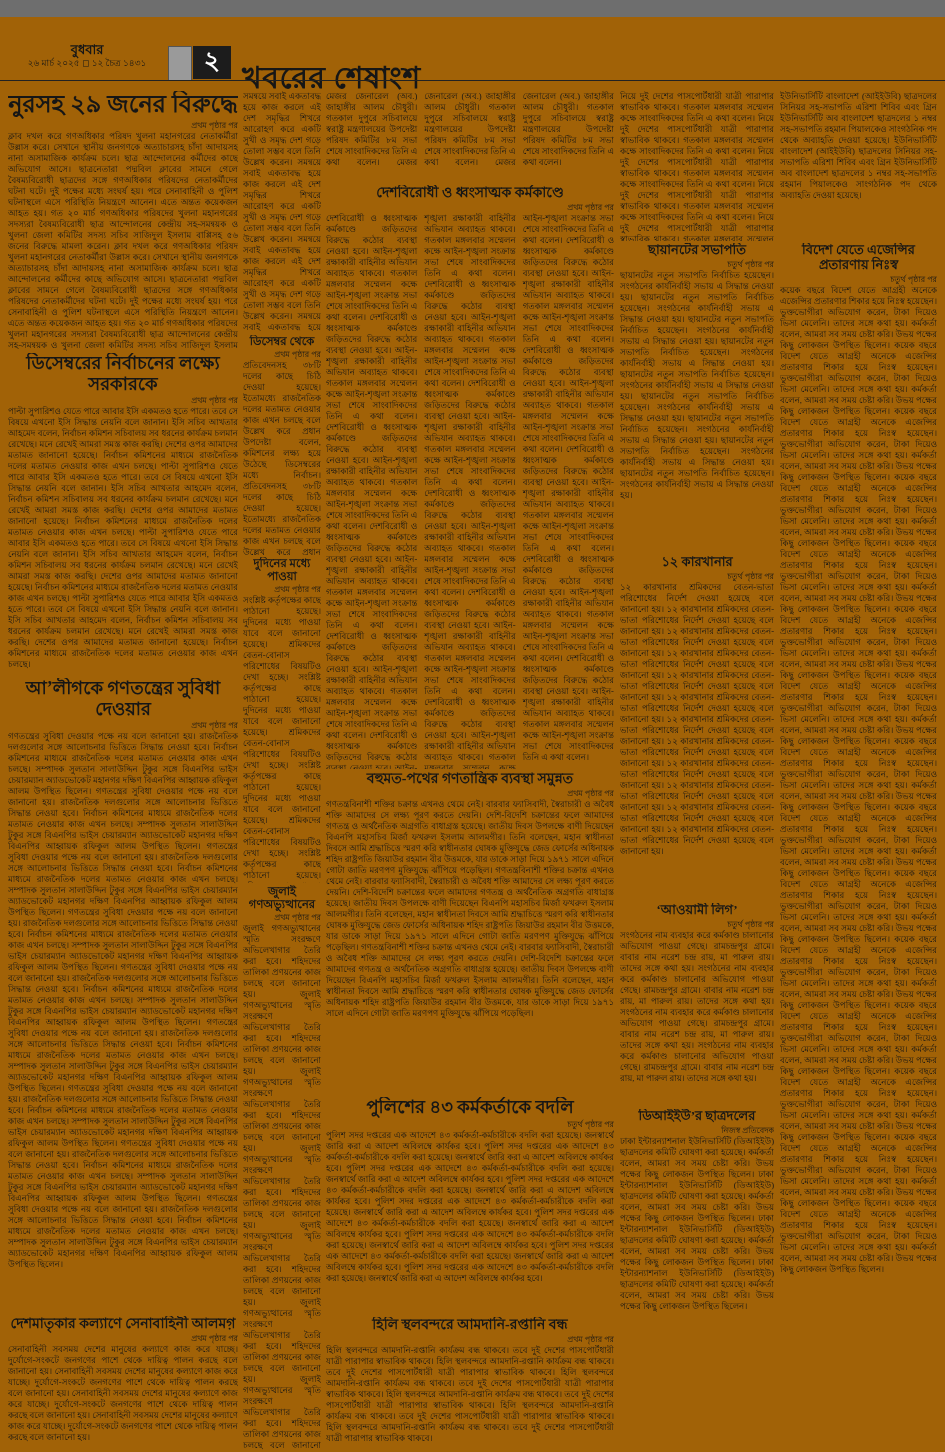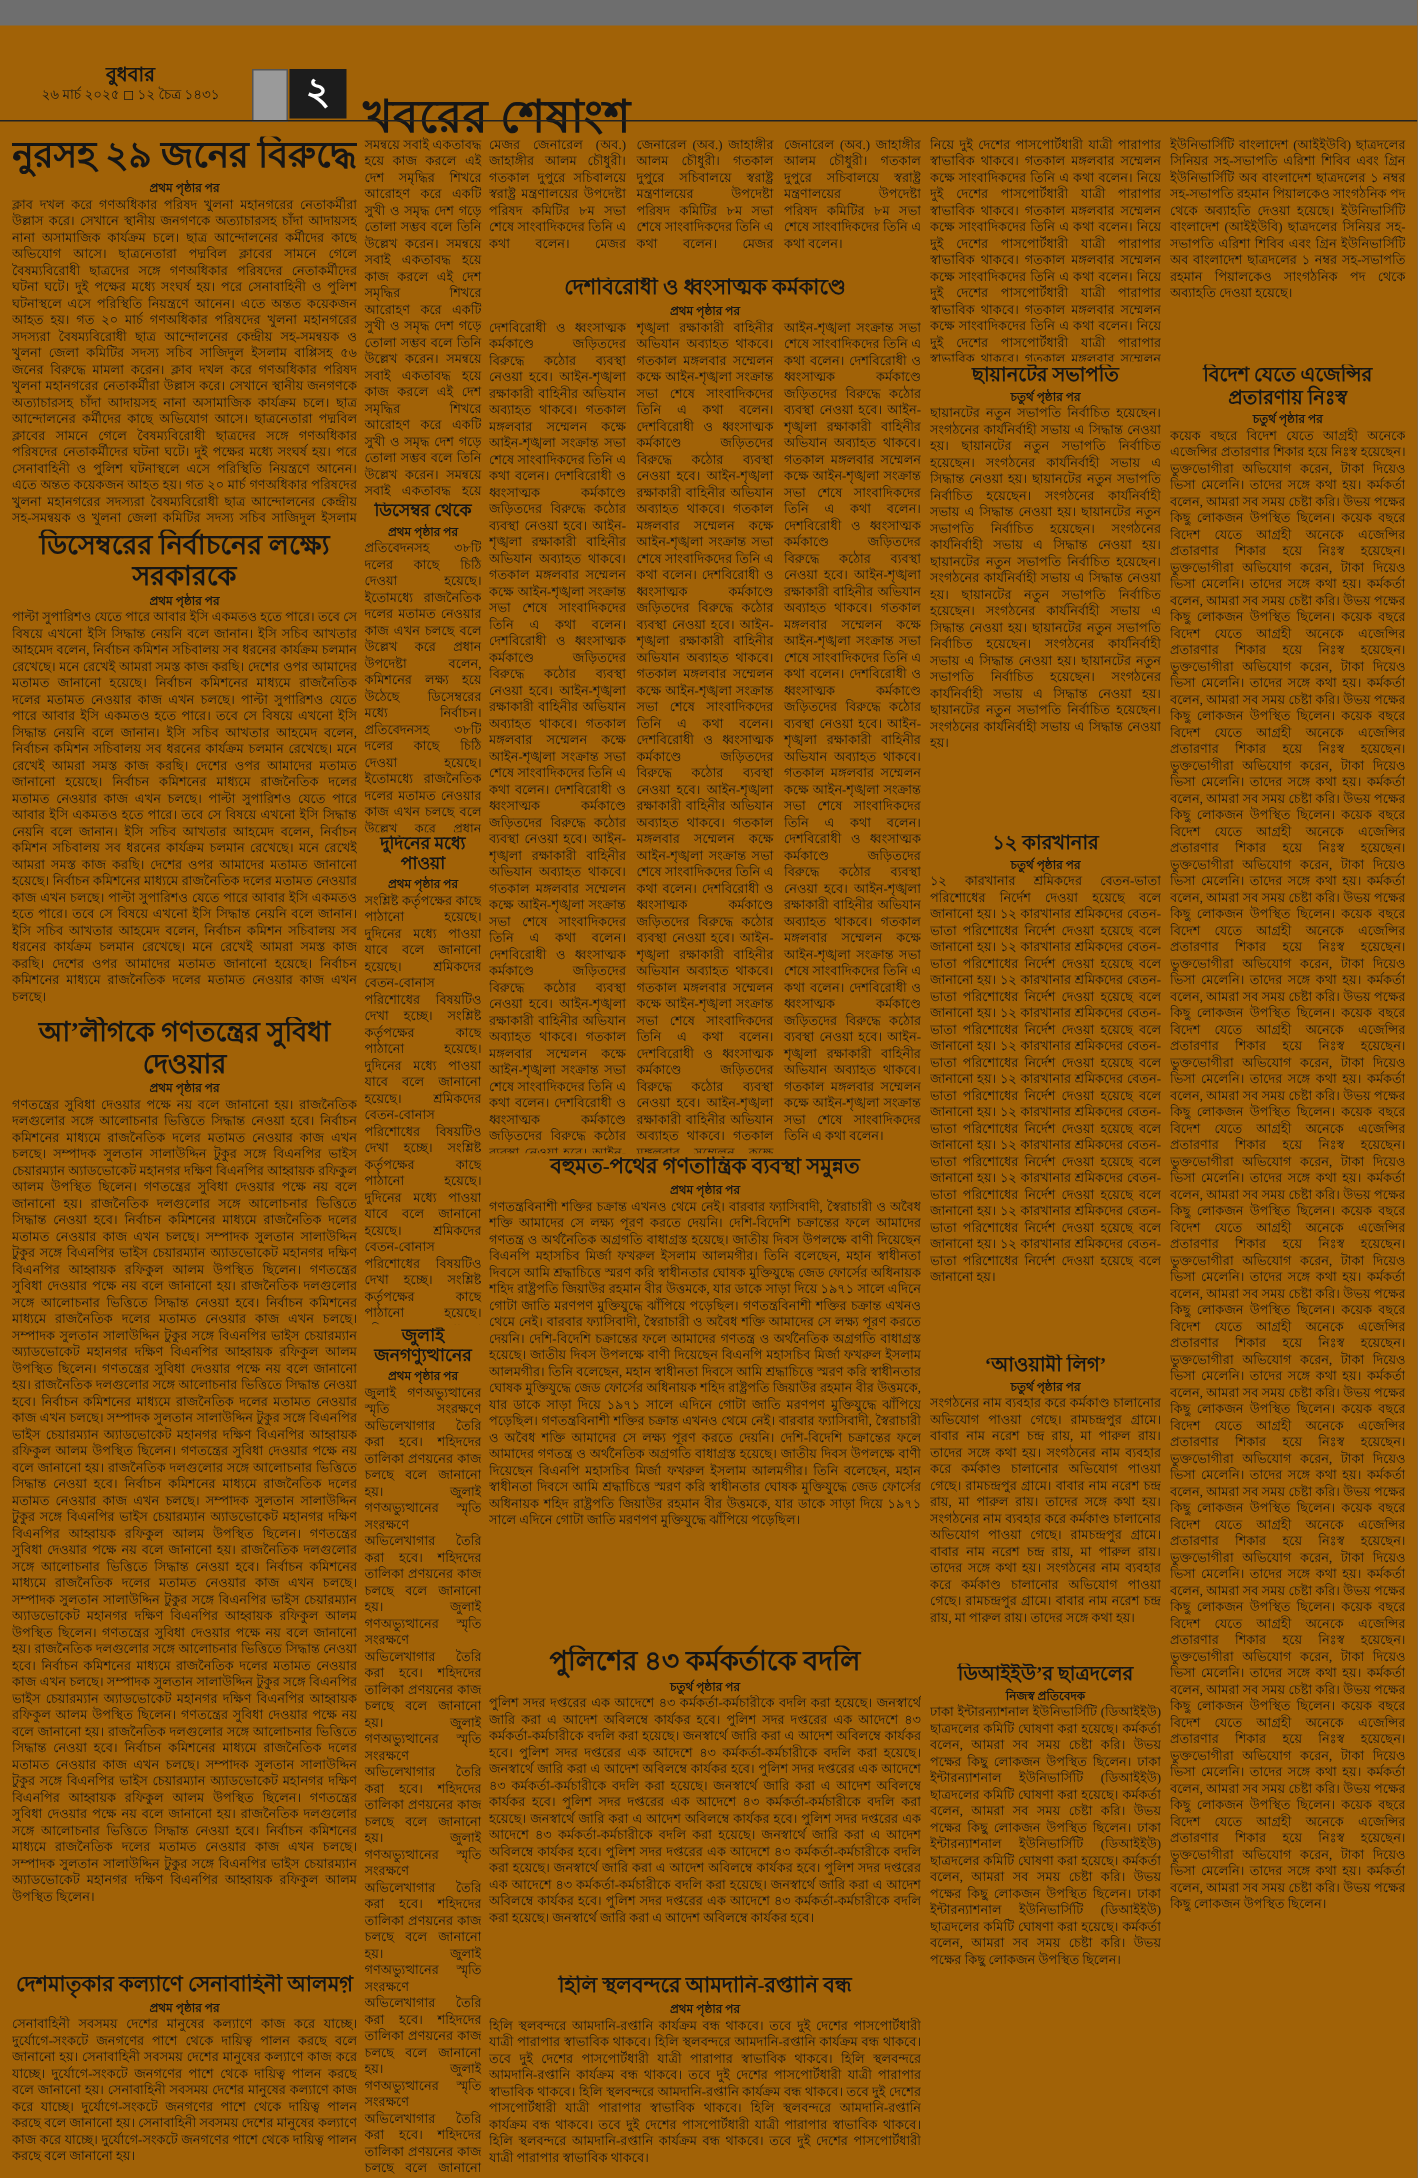--- a/index.html
+++ b/index.html
@@ -20,21 +20,21 @@
   .logo{position:absolute;right:8px;top:22px;text-align:right;}
   .logo .tag{font-size:7px;line-height:9px;color:#222;}
   .logo .nm{font-size:29px;font-weight:bold;line-height:32px;white-space:nowrap;}
   .logo .nm .bx{background:#151515;color:#fff;padding:0 4px;border-radius:3px;}
   .mastrule{position:absolute;left:0;top:63px;width:945px;height:0;border-top:1.5px solid #222;}
   
   .art{position:absolute;display:flex;flex-direction:column;overflow:hidden;}
   .hl{margin:0;padding:0 0 2px 0;text-align:center;font-weight:bold;line-height:1.15;}
   .h18{font-size:24px;} .h15{font-size:18px;} .h14{font-size:14px;}
   .h13{font-size:13px;} .h12{font-size:11.5px;}
-  .sub{text-align:center;font-size:8px;line-height:10px;font-weight:bold;flex:none;}
+  .sub{text-align:right;font-size:8px;line-height:10px;font-weight:normal;flex:none;}
   .bd{flex:1 1 auto;overflow:hidden;text-align:justify;font-size:8.6px;line-height:11px;
       word-break:break-word;hyphens:auto;}
   .cols3{column-count:3;column-gap:7px;}
 </style>
 </head>
 <body>
 
 <div class="page">
 
   <div class="mast">
@@ -82,21 +82,21 @@
     <div class="bd">প্রতিবেদনসহ ৩৮টি দলের কাছে চিঠি দেওয়া হয়েছে। ইতোমধ্যে রাজনৈতিক দলের মতামত নেওয়ার কাজ এখন চলছে বলে উল্লেখ করে প্রধান উপদেষ্টা বলেন, কমিশনের লক্ষ্য হয়ে উঠেছে ডিসেম্বরের মধ্যে নির্বাচন। প্রতিবেদনসহ ৩৮টি দলের কাছে চিঠি দেওয়া হয়েছে। ইতোমধ্যে রাজনৈতিক দলের মতামত নেওয়ার কাজ এখন চলছে বলে উল্লেখ করে প্রধান উপদেষ্টা বলেন, কমিশনের লক্ষ্য হয়ে উঠেছে ডিসেম্বরের মধ্যে নির্বাচন।</div>
   </section>
 
   <section class="art" style="left:243px;top:540px;width:78px;height:326px">
     <h2 class="hl h12">দুদিনের মধ্যে পাওয়া</h2>
     <div class="sub">প্রথম পৃষ্ঠার পর</div>
     <div class="bd">সংশ্লিষ্ট কর্তৃপক্ষের কাছে পাঠানো হয়েছে। দুদিনের মধ্যে পাওয়া যাবে বলে জানানো হয়েছে। শ্রমিকদের বেতন-বোনাস পরিশোধের বিষয়টিও দেখা হচ্ছে। সংশ্লিষ্ট কর্তৃপক্ষের কাছে পাঠানো হয়েছে। দুদিনের মধ্যে পাওয়া যাবে বলে জানানো হয়েছে। শ্রমিকদের বেতন-বোনাস পরিশোধের বিষয়টিও দেখা হচ্ছে। সংশ্লিষ্ট কর্তৃপক্ষের কাছে পাঠানো হয়েছে। দুদিনের মধ্যে পাওয়া যাবে বলে জানানো হয়েছে। শ্রমিকদের বেতন-বোনাস পরিশোধের বিষয়টিও দেখা হচ্ছে। সংশ্লিষ্ট কর্তৃপক্ষের কাছে পাঠানো হয়েছে। দুদিনের মধ্যে পাওয়া যাবে বলে জানানো হয়েছে। শ্রমিকদের বেতন-বোনাস পরিশোধের বিষয়টিও দেখা হচ্ছে।</div>
   </section>
 
   <section class="art" style="left:243px;top:868px;width:78px;height:578px">
-    <h2 class="hl h12">জুলাই জনগণ্যুত্থানের</h2>
+    <h2 class="hl h12">জুলাই গণঅভ্যুত্থানের</h2>
     <div class="sub">প্রথম পৃষ্ঠার পর</div>
     <div class="bd">জুলাই গণঅভ্যুত্থানের স্মৃতি সংরক্ষণে অভিলেখাগার তৈরি করা হবে। শহিদদের তালিকা প্রণয়নের কাজ চলছে বলে জানানো হয়। জুলাই গণঅভ্যুত্থানের স্মৃতি সংরক্ষণে অভিলেখাগার তৈরি করা হবে। শহিদদের তালিকা প্রণয়নের কাজ চলছে বলে জানানো হয়। জুলাই গণঅভ্যুত্থানের স্মৃতি সংরক্ষণে অভিলেখাগার তৈরি করা হবে। শহিদদের তালিকা প্রণয়নের কাজ চলছে বলে জানানো হয়। জুলাই গণঅভ্যুত্থানের স্মৃতি সংরক্ষণে অভিলেখাগার তৈরি করা হবে। শহিদদের তালিকা প্রণয়নের কাজ চলছে বলে জানানো হয়। জুলাই গণঅভ্যুত্থানের স্মৃতি সংরক্ষণে অভিলেখাগার তৈরি করা হবে। শহিদদের তালিকা প্রণয়নের কাজ চলছে বলে জানানো হয়। জুলাই গণঅভ্যুত্থানের স্মৃতি সংরক্ষণে অভিলেখাগার তৈরি করা হবে। শহিদদের তালিকা প্রণয়নের কাজ চলছে বলে জানানো হয়। জুলাই গণঅভ্যুত্থানের স্মৃতি সংরক্ষণে অভিলেখাগার তৈরি করা হবে। শহিদদের তালিকা প্রণয়নের কাজ চলছে বলে জানানো হয়।</div>
   </section>
 
   <section class="art" style="left:326px;top:74px;width:288px;height:90px">
     <div class="bd cols3">মেজর জেনারেল (অব.) জাহাঙ্গীর আলম চৌধুরী। গতকাল দুপুরে সচিবালয়ে স্বরাষ্ট্র মন্ত্রণালয়ের উপদেষ্টা পরিষদ কমিটির ৮ম সভা শেষে সাংবাদিকদের তিনি এ কথা বলেন। মেজর জেনারেল (অব.) জাহাঙ্গীর আলম চৌধুরী। গতকাল দুপুরে সচিবালয়ে স্বরাষ্ট্র মন্ত্রণালয়ের উপদেষ্টা পরিষদ কমিটির ৮ম সভা শেষে সাংবাদিকদের তিনি এ কথা বলেন। মেজর জেনারেল (অব.) জাহাঙ্গীর আলম চৌধুরী। গতকাল দুপুরে সচিবালয়ে স্বরাষ্ট্র মন্ত্রণালয়ের উপদেষ্টা পরিষদ কমিটির ৮ম সভা শেষে সাংবাদিকদের তিনি এ কথা বলেন।</div>
   </section>
 
   <section class="art" style="left:326px;top:168px;width:288px;height:584px">
     <h2 class="hl h14">দেশবিরোধী ও ধ্বংসাত্মক কর্মকাণ্ডে</h2>

